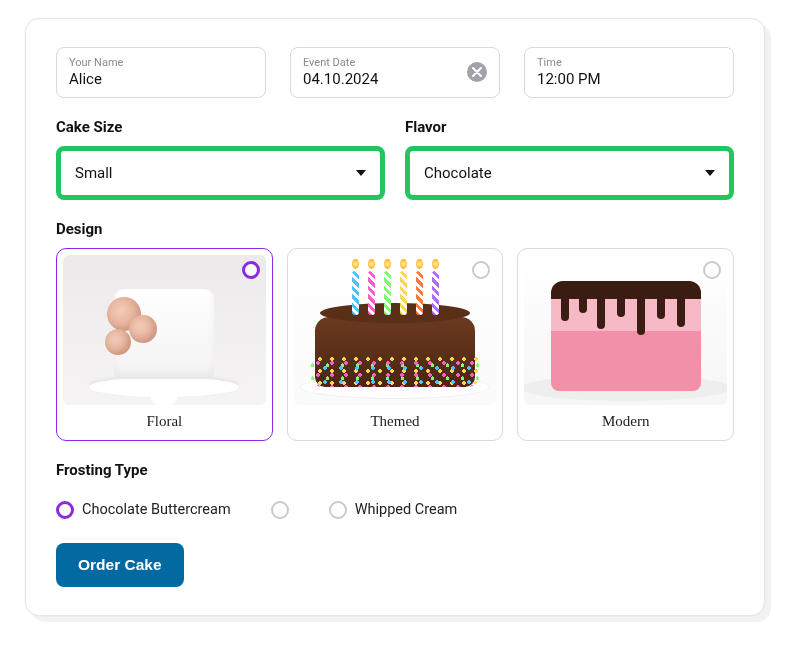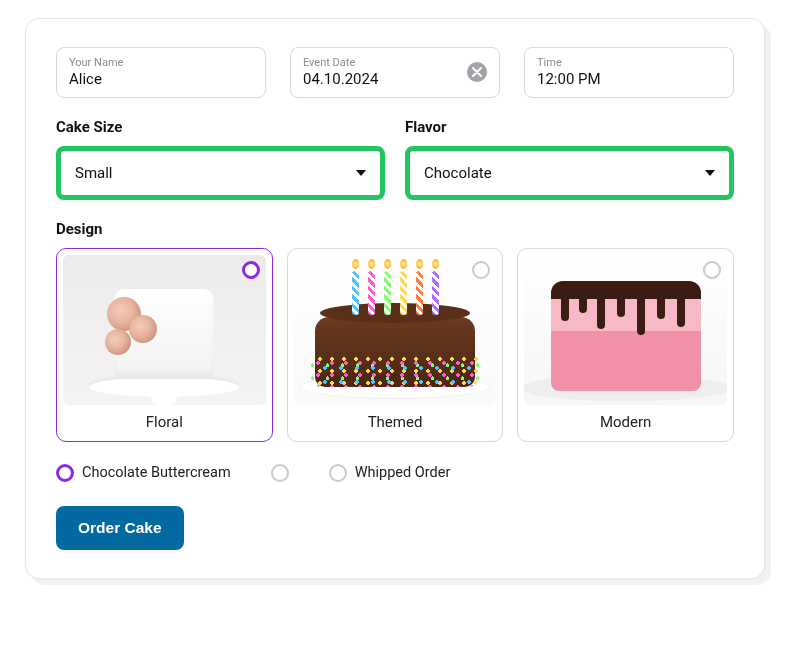--- a/index.html
+++ b/index.html
@@ -85,20 +85,21 @@
   .caret {
     width: 0; height: 0;
     border-left: 5px solid transparent;
     border-right: 5px solid transparent;
     border-top: 6px solid #111;
   }
 
   .design-grid {
     display: flex;
     gap: 14px;
+    font-family: Liberation Serif, serif;
   }
   .design-card {
     flex: 1;
     border: 1px solid #d9d9de;
     border-radius: 10px;
     padding: 6px 6px 10px 6px;
     position: relative;
     cursor: pointer;
     background: #fff;
   }
@@ -367,29 +368,30 @@
           <div class="dripline" style="left:106px;height:24px;"></div>
           <div class="dripline" style="left:126px;height:32px;"></div>
         </div>
       </div>
       <div class="card-radio"></div>
       <div class="design-caption">Modern</div>
     </div>
 
   </div>
 
+  <div class="section-label">Frosting Type</div>
   <div class="frosting-row">
     <label class="radio-item">
       <span class="radio checked"></span>
       <span>Chocolate Buttercream</span>
     </label>
     <label class="radio-item">
       <span class="radio"></span>
     </label>
     <label class="radio-item">
       <span class="radio"></span>
-      <span>Whipped Order</span>
+      <span>Whipped Cream</span>
     </label>
   </div>
 
   <button class="submit-btn">Order Cake</button>
 
 </div>
 
 </body></html>

